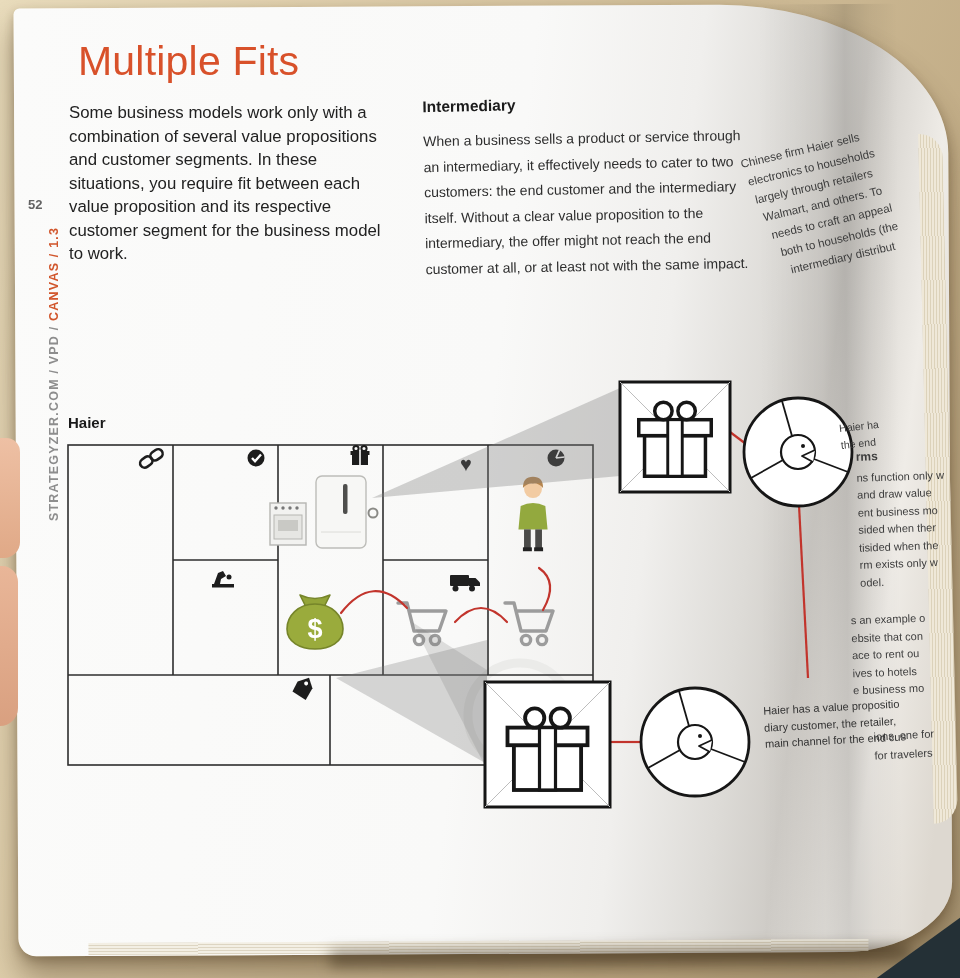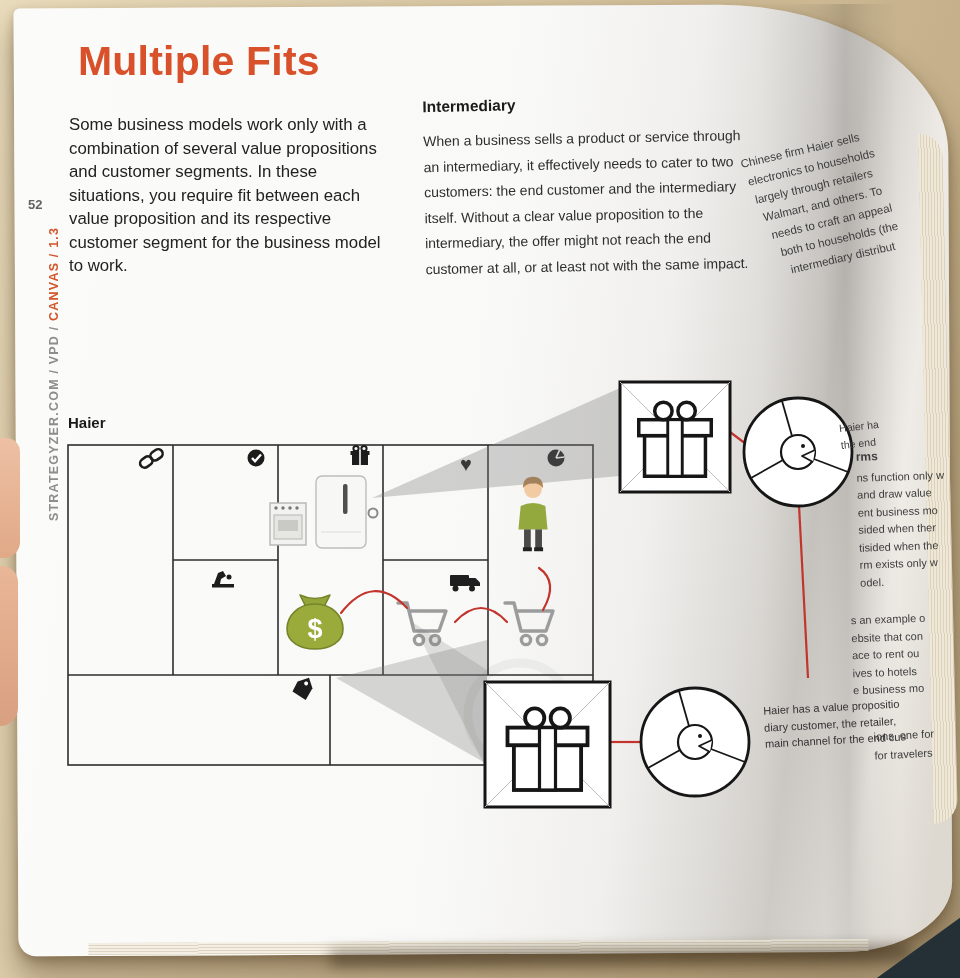--- a/index.html
+++ b/index.html
@@ -25,25 +25,25 @@
   .hand{position:absolute;left:0;top:438px;width:24px;height:290px;}
   .finger1{position:absolute;left:-8px;top:0;width:28px;height:120px;
     background:linear-gradient(#eec0a4,#e0a987);border-radius:0 14px 16px 0;}
   .finger2{position:absolute;left:-10px;top:128px;width:28px;height:160px;
     background:linear-gradient(#e9b698,#d9a080);border-radius:0 16px 18px 0;}
   .pagenum{position:absolute;left:28px;top:197px;font-size:13px;color:#636363;font-weight:600;}
   .spine-text{position:absolute;left:47px;top:521px;transform:rotate(-90deg);
     transform-origin:0 0;white-space:nowrap;font-size:12.5px;letter-spacing:1.2px;
     color:#8d8d8d;font-weight:600;}
   .spine-text .orange{color:#d1562c;}
-  .title{position:absolute;left:78px;top:38px;font-size:41px;font-weight:700;
+  .title{position:absolute;left:78px;top:38px;font-size:41px;font-weight:400;
     color:#d8512a;letter-spacing:.2px;}
   .intro{position:absolute;left:69px;top:101px;width:324px;font-size:16.8px;
     line-height:23.5px;color:#222;}
-  .intro p{margin:12px 0 25px 0;}
+  .intro p{margin:0 0 25px 0;}
   .inter{position:absolute;left:424px;top:95px;width:332px;transform:rotate(-1.1deg);}
   .inter h3{font-size:15.5px;font-weight:700;color:#1b1b1b;margin:0 0 13px 0;}
   .inter p{font-size:14px;line-height:25.5px;color:#2e2e2e;margin:0;}
   .haier{position:absolute;left:68px;top:414px;font-size:15px;font-weight:700;color:#1a1a1a;}
   .diagram{position:absolute;left:60px;top:372px;width:800px;height:448px;}
   .frag{position:absolute;color:#3c3c3c;}
   .note-top{left:752px;top:138px;transform:rotate(-13deg);font-size:11.5px;line-height:19px;}
   .note-top div:nth-child(2){margin-left:3px}.note-top div:nth-child(3){margin-left:6px}
   .note-top div:nth-child(4){margin-left:10px}.note-top div:nth-child(5){margin-left:14px}
   .note-top div:nth-child(6){margin-left:19px}.note-top div:nth-child(7){margin-left:25px}

